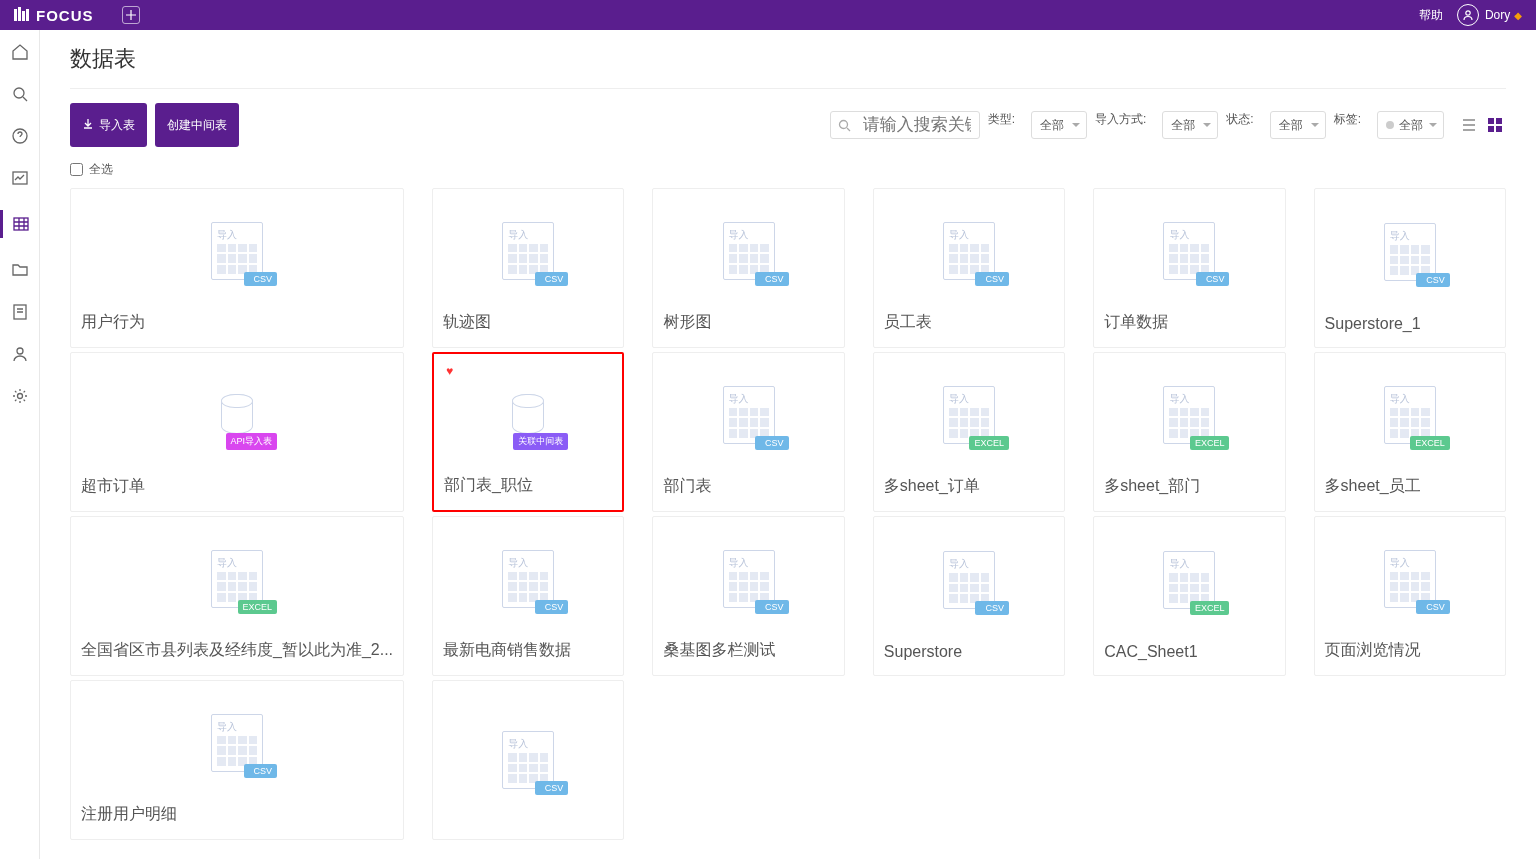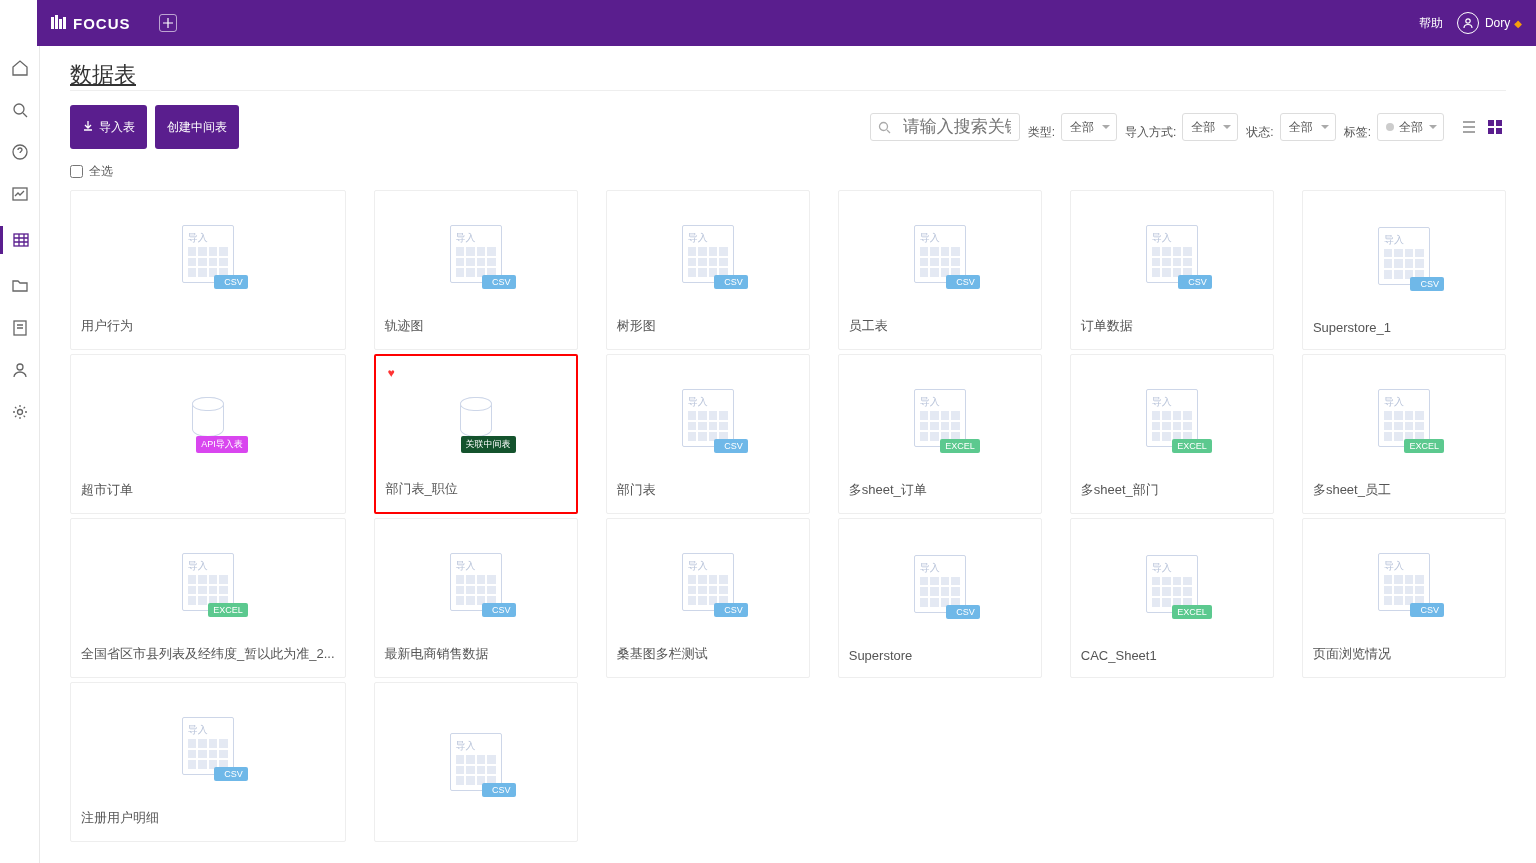--- a/index.html
+++ b/index.html
@@ -1,68 +1,68 @@
 <!DOCTYPE html>
 <html><head>
 <meta charset="utf-8">
 <style>
 * { margin: 0; padding: 0; box-sizing: border-box; font-family: -apple-system, BlinkMacSystemFont, "Segoe UI", "PingFang SC", "Microsoft YaHei", sans-serif; }
 body { background: #fff; }
-.topbar { height: 46px; background: #5a1e8e; display: flex; align-items: center; padding: 0 14px; color: #fff; margin-left: 37px; }
+.topbar { height: 30px; background: #5a1e8e; display: flex; align-items: center; padding: 0 14px; color: #fff; }
 .logo { display: flex; align-items: center; font-weight: 600; font-size: 15px; letter-spacing: 1px; }
 .logo-icon { display: inline-flex; margin-right: 6px; }
 .topbar .plus { margin-left: 28px; width: 18px; height: 18px; border: 1px solid rgba(255,255,255,.6); border-radius: 3px; display:flex;align-items:center;justify-content:center; font-size:12px; cursor:pointer; }
 .topbar .spacer { flex: 1; }
 .topbar .help { font-size: 12px; margin-right: 14px; cursor:pointer; }
 .avatar { width: 22px; height: 22px; border: 1.5px solid #fff; border-radius: 50%; display:flex;align-items:center;justify-content:center; margin-right:6px; }
 .user { font-size: 12px; display:flex; align-items:center; }
 .diamond { margin-left:4px; color:#f59e0b; font-size:10px;}
 .layout { display: flex; height: calc(100vh - 34px); }
 .side { width: 40px; border-right: 1px solid #e8e8e8; display:flex; flex-direction:column; align-items:center; padding-top:12px; gap:22px; }
 .side .ic { width: 20px; height: 20px; display:flex; align-items:center; justify-content:center; color:#666; cursor:pointer; }
 .side .ic.active { color: #5a1e8e; }
 .side .active-wrap { border-left: 3px solid #5a1e8e; width:100%; display:flex; justify-content:center; padding:4px 0; margin-left:-1px;}
 .main { flex:1; padding: 14px 30px; overflow:auto; }
-.page-title { font-size: 22px; color:#333; border-bottom:1px solid #eee;text-decoration:underline; }
+.page-title { font-size: 22px; color:#333; padding-bottom: 14px; border-bottom:1px solid #eee; }
 .toolbar { display:flex; align-items:center; margin-top:14px; gap:8px; }
 .btn { height: 44px; border-radius: 3px; font-size:12px; display:inline-flex; align-items:center; padding:0 12px; cursor:pointer; border:none; }
 .btn.primary { background:#5a1e8e; color:#fff; }
 .btn .bic { margin-right:5px; }
 .toolbar .spacer { flex:1; }
 .search { position:relative; }
 .search input { height:28px; width:150px; border:1px solid #ddd; border-radius:3px; padding:0 8px 0 32px; font-size:17px; outline:none; }
 .search .sic { position:absolute; left:8px; top:7px; color:#aaa; }
-.filter { display:flex; align-items:flex-end; font-size:12px; color:#555; gap:6px; }
+.filter { display:flex; align-items:flex-start; font-size:12px; color:#555; gap:16px; }
 .select { height:28px; border:1px solid #ddd; border-radius:3px; padding:0 20px 0 8px; font-size:12px; color:#555; position:relative; min-width:56px; display:flex; align-items:center; cursor:pointer; background:#fff;}
 .select::after { content:""; position:absolute; right:6px; top:11px; border:4px solid transparent; border-top-color:#aaa; }
 .label-select { min-width:66px; }
 .label-dot { width:8px; height:8px; border-radius:50%; background:#ccc; margin-right:5px; }
 .view-toggle { display:flex; gap:4px; margin-left:6px; }
 .vt { width:22px; height:22px; display:flex;align-items:center;justify-content:center; cursor:pointer; color:#888; }
 .vt.active { color:#5a1e8e; }
 .selectall { margin-top:14px; font-size:12px; color:#555; display:flex; align-items:center; gap:6px; }
 .grid { display:grid; grid-template-columns: repeat(6, 1fr); gap: 4px 28px; margin-top: 10px; }
 .card { border:1px solid #eee; border-radius:2px; height: 160px; display:flex; flex-direction:column; cursor:pointer; position:relative; background:#fff; }
 .card.highlight { border:2px solid #ff0000; }
 .card-body { flex:1; display:flex; align-items:center; justify-content:center; position:relative; }
-.card-title { font-size:13px; color:#555; padding: 0 10px 14px 10px; white-space:nowrap; overflow:hidden; text-overflow:ellipsis; }
+.card-title { font-size:16px; color:#555; padding: 0 10px 14px 10px; white-space:nowrap; overflow:hidden; text-overflow:ellipsis; }
 .heart { position:absolute; top:10px; left:12px; color:#ff3333; font-size:12px; }
 .thumb { position:relative; width:52px; height:58px; }
 .thumb .sheet { position:absolute; inset:0; border:1.5px solid #cdd6e8; border-radius:2px; background:#fff; }
 .thumb .label { position:absolute; top:6px; left:6px; font-size:10px; color:#b9c4da; }
 .thumb .rows { position:absolute; top:22px; left:6px; right:6px; bottom:6px; display:grid; grid-template-columns:repeat(4,1fr); grid-template-rows:repeat(3,1fr); gap:2px; }
 .thumb .rows div { background:#e4e9f3; }
 .thumb.db .cyl { position:absolute; left:10px; top:8px; width:32px; height:40px; }
 .thumb.db .cyl::before { content:""; position:absolute; inset:0; border:1.5px solid #cdd6e8; border-radius:16px/8px; }
 .thumb.db .cyl::after { content:""; position:absolute; top:0; left:0; right:0; height:12px; border:1.5px solid #cdd6e8; border-radius:16px/8px; background:#fff;}
 .badge { position:absolute; bottom:-6px; right:-14px; font-size:9px; color:#fff; padding:2px 5px; border-radius:2px; font-weight:500; }
 .badge.CSV { background:#6fb8e8;padding-left:10px; }
 .badge.EXCEL { background:#5cc98f;margin-top:40px; }
 .badge.API导入表 { background:#d946ef; }
-.badge.关联中间表 { background:#14532d; }
+.badge.关联中间表 { background:#8b5cf6; }
 .badge.问答中间表 { background:#6fb8e8; }
 </style>
 </head>
 <body>
 
 <div class="topbar">
   <div class="logo">
     <span class="logo-icon">
       <svg width="16" height="16" viewBox="0 0 16 16">
           <rect x="0" y="2" width="3" height="12" fill="#fff"></rect>

